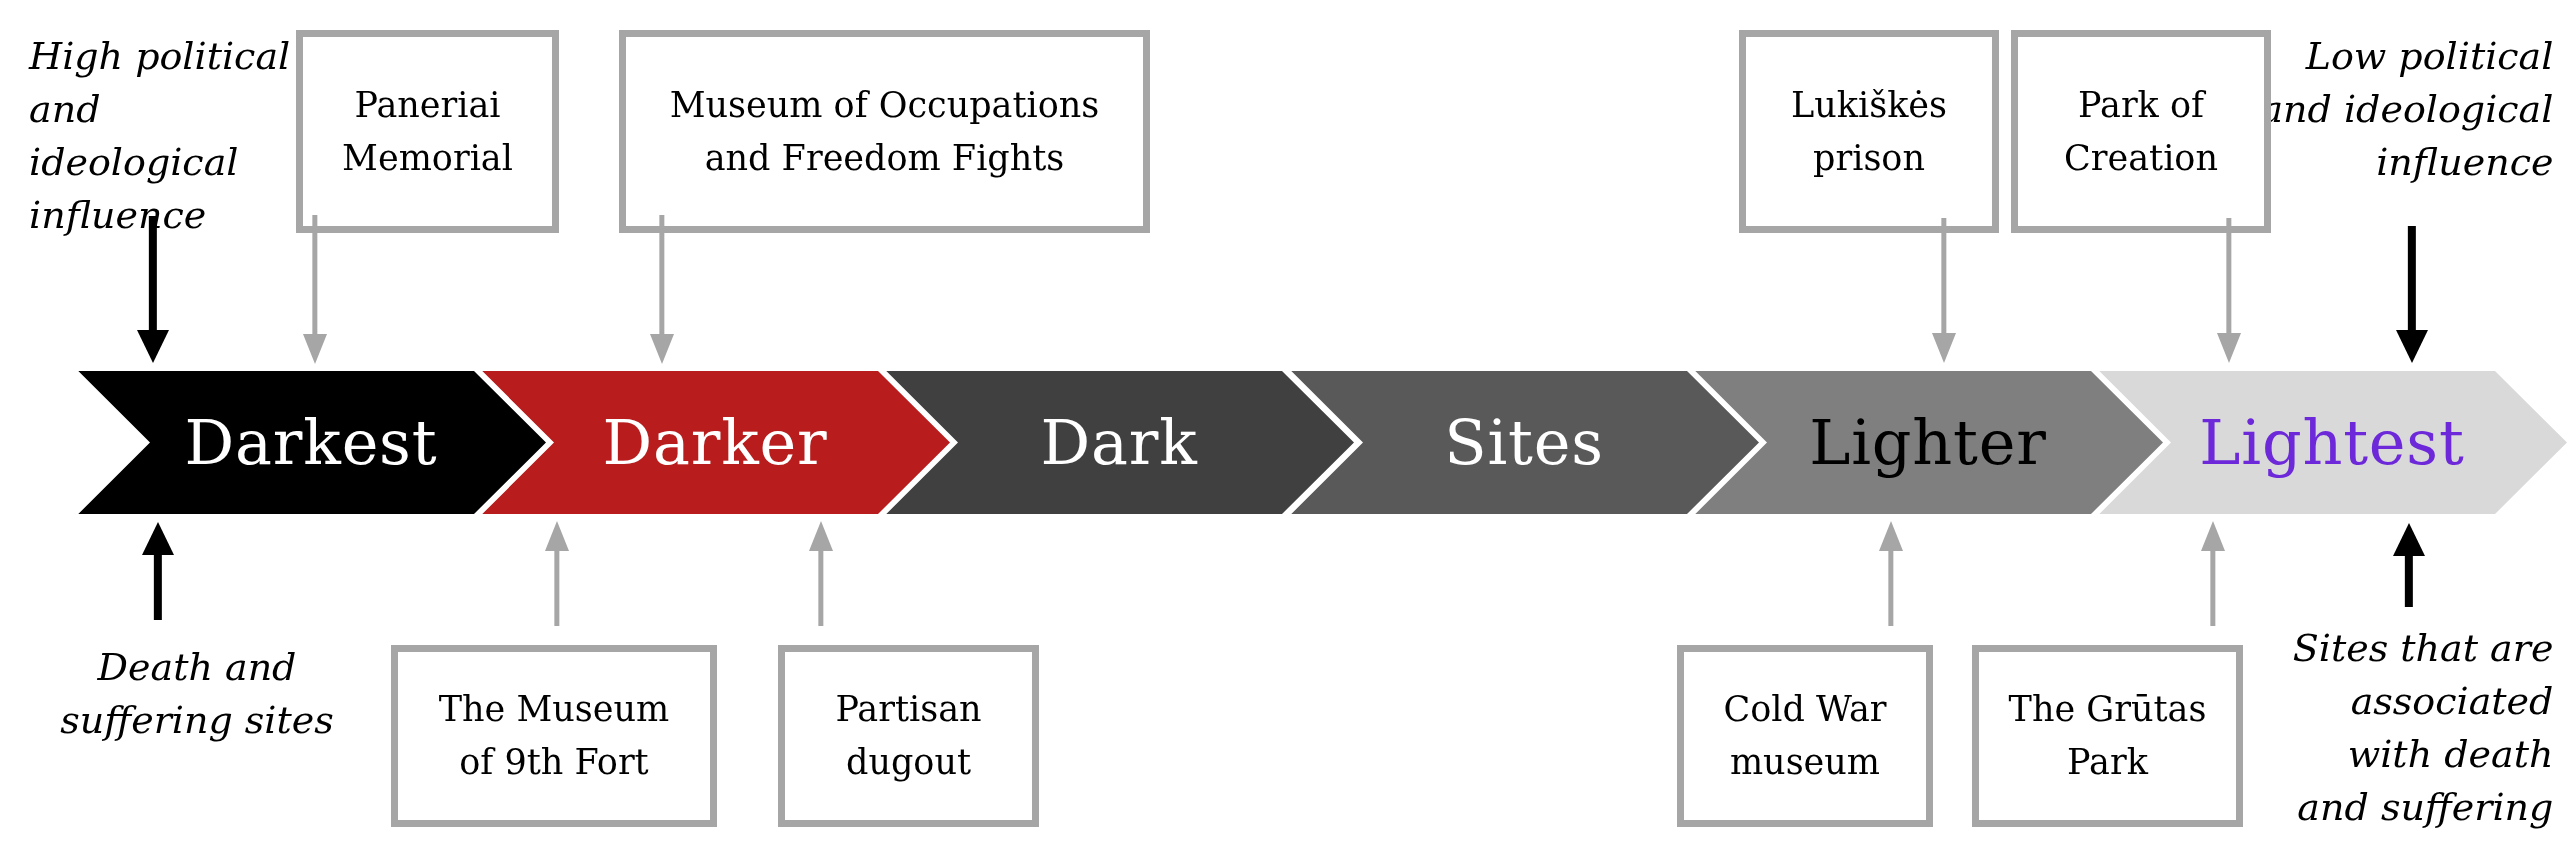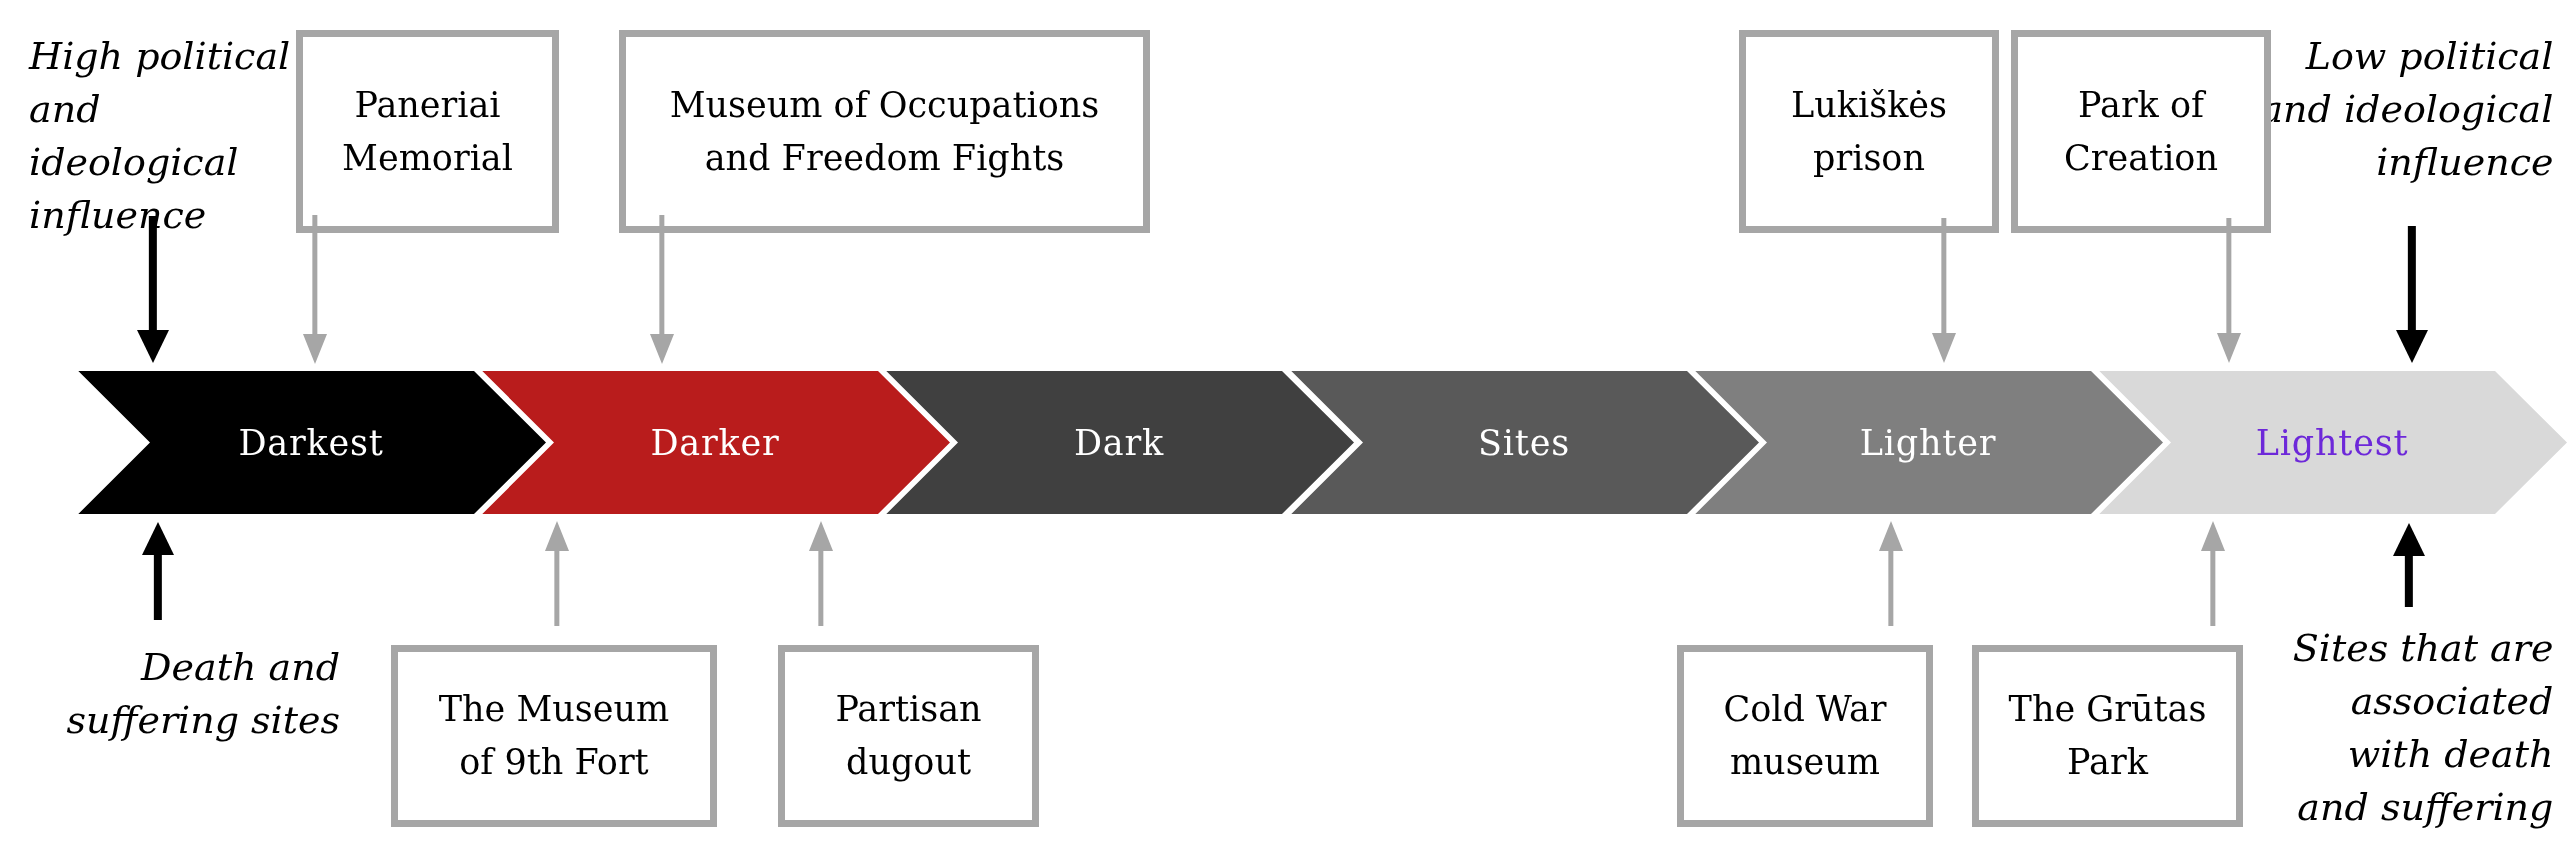--- a/index.html
+++ b/index.html
@@ -18,21 +18,21 @@
     position: absolute;
     top: 371px;
     width: 476px;
     height: 143px;
     display: flex;
     align-items: center;
     justify-content: center;
     clip-path: polygon(8.3px 0, 404px 0, 100% 50%, 404px 100%, 8.3px 100%, 80px 50%);
   }
   .chevron .label {
-    font-size: 35px;
+    font-size: 62px;
     color: #ffffff;
     letter-spacing: 0.8px;
     padding-left: 6px;
     white-space: nowrap;
   }
   .c0 { left: 70px; }
   .c1 { left: 474px; }
   .c2 { left: 878px; }
   .c3 { left: 1283px; }
   .c4 { left: 1687px; }
@@ -66,21 +66,21 @@
   
   .annotation {
     position: absolute;
     font-style: italic;
     font-size: 38px;
     line-height: 53px;
     white-space: pre-line;
   }
   .a-tl { left: 29px;  top: 30px;  width: 271px; text-align: left; }
   .a-tr { right: 22.6px; top: 30px;  width: 301px; text-align: right; }
-  .a-bl { left: 54px;  top: 641px; width: 286px; text-align: right; }
+  .a-bl { left: 54px;  top: 641px; width: 286px; text-align: center; }
   .a-br { right: 22.6px; top: 622px; width: 324px; text-align: right; }
 
   
   .arrow { position: absolute; }
   .arrow .shaft {
     position: absolute;
     left: 50%;
     transform: translateX(-50%);
   }
   .arrow .head {
@@ -178,21 +178,21 @@
   <div class="chevron c1" style="background-color: #b91c1c;">
     <span class="label" style="color: rgb(255, 255, 255);">Darker</span>
   </div>
   <div class="chevron c2" style="background-color: rgb(64, 64, 64);">
     <span class="label" style="color: rgb(255, 255, 255);">Dark</span>
   </div>
   <div class="chevron c3" style="background-color: rgb(89, 89, 89);">
     <span class="label" style="color: rgb(255, 255, 255);">Sites</span>
   </div>
   <div class="chevron c4" style="background-color: rgb(127, 127, 127);">
-    <span class="label" style="color: #ffffff;">Lighter</span>
+    <span class="label" style="color: #000000;">Lighter</span>
   </div>
   <div class="chevron c5" style="background-color: rgb(217, 217, 217);">
     <span class="label" style="color: #6d28d9;">Lightest</span>
   </div>
 
   <div class="arrow down black ar-a1">
     <div class="shaft" style="background-color: rgb(0, 0, 0);"></div>
     <div class="head" style="border-top-color: rgb(0, 0, 0);"></div>
   </div>
   <div class="arrow down gray ar-a2">

